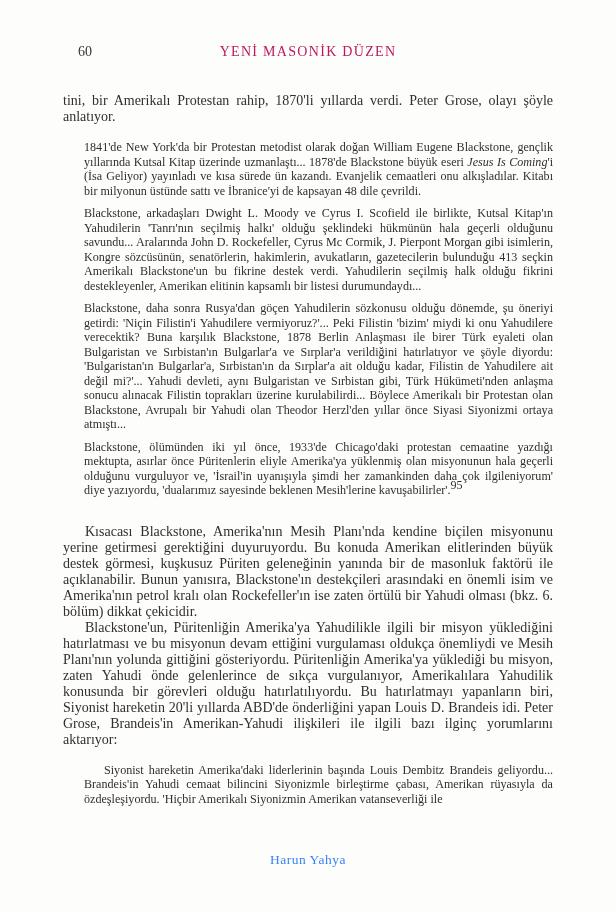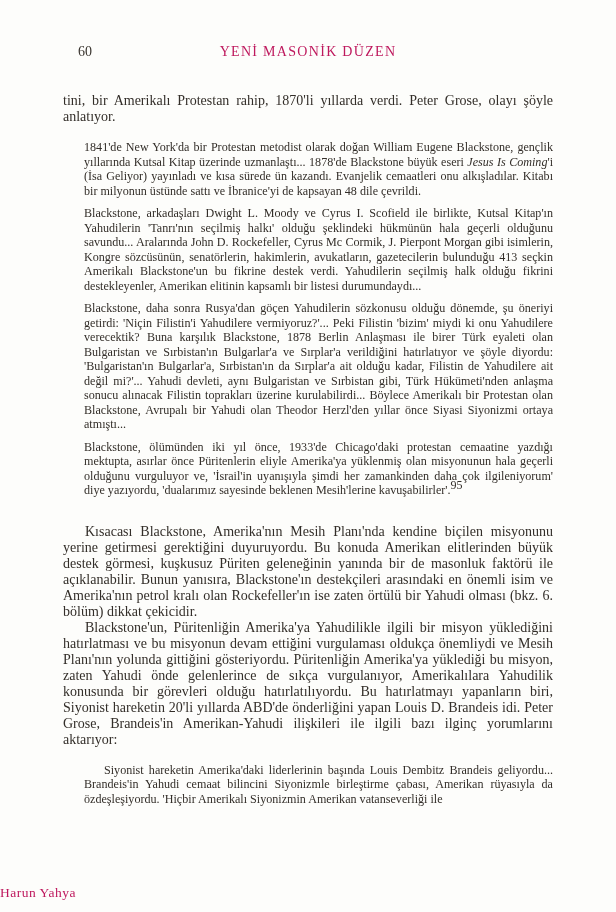--- a/index.html
+++ b/index.html
@@ -30,21 +30,21 @@
     font-size: 12.1px; line-height: 14.5px;
     margin-left: 21px;
   }
   p.quote.indent { text-indent: 20px; }
   p.body + p.quote { margin-top: 15px; }
   p.quote + p.body { margin-top: 26px; }
   p.quote + p.quote { margin-top: 8px; }
   sup.fnref { font-size: 12px; vertical-align: super; line-height: 0; }
   .footer {
     position: absolute; top: 852px; left: 0; right: 0;
-    font-size: 13.5px; letter-spacing: 0.5px; color: #be185d; margin-top: 33px;
+    text-align: center; font-size: 13.5px; letter-spacing: 0.5px; color: #3b82f6;
   }
 </style>
 </head>
 <body>
 
 <div class="page">
   <div class="header">
     <span class="page-number">60</span>
     <span class="header-title">YENİ MASONİK DÜZEN</span>
   </div>

